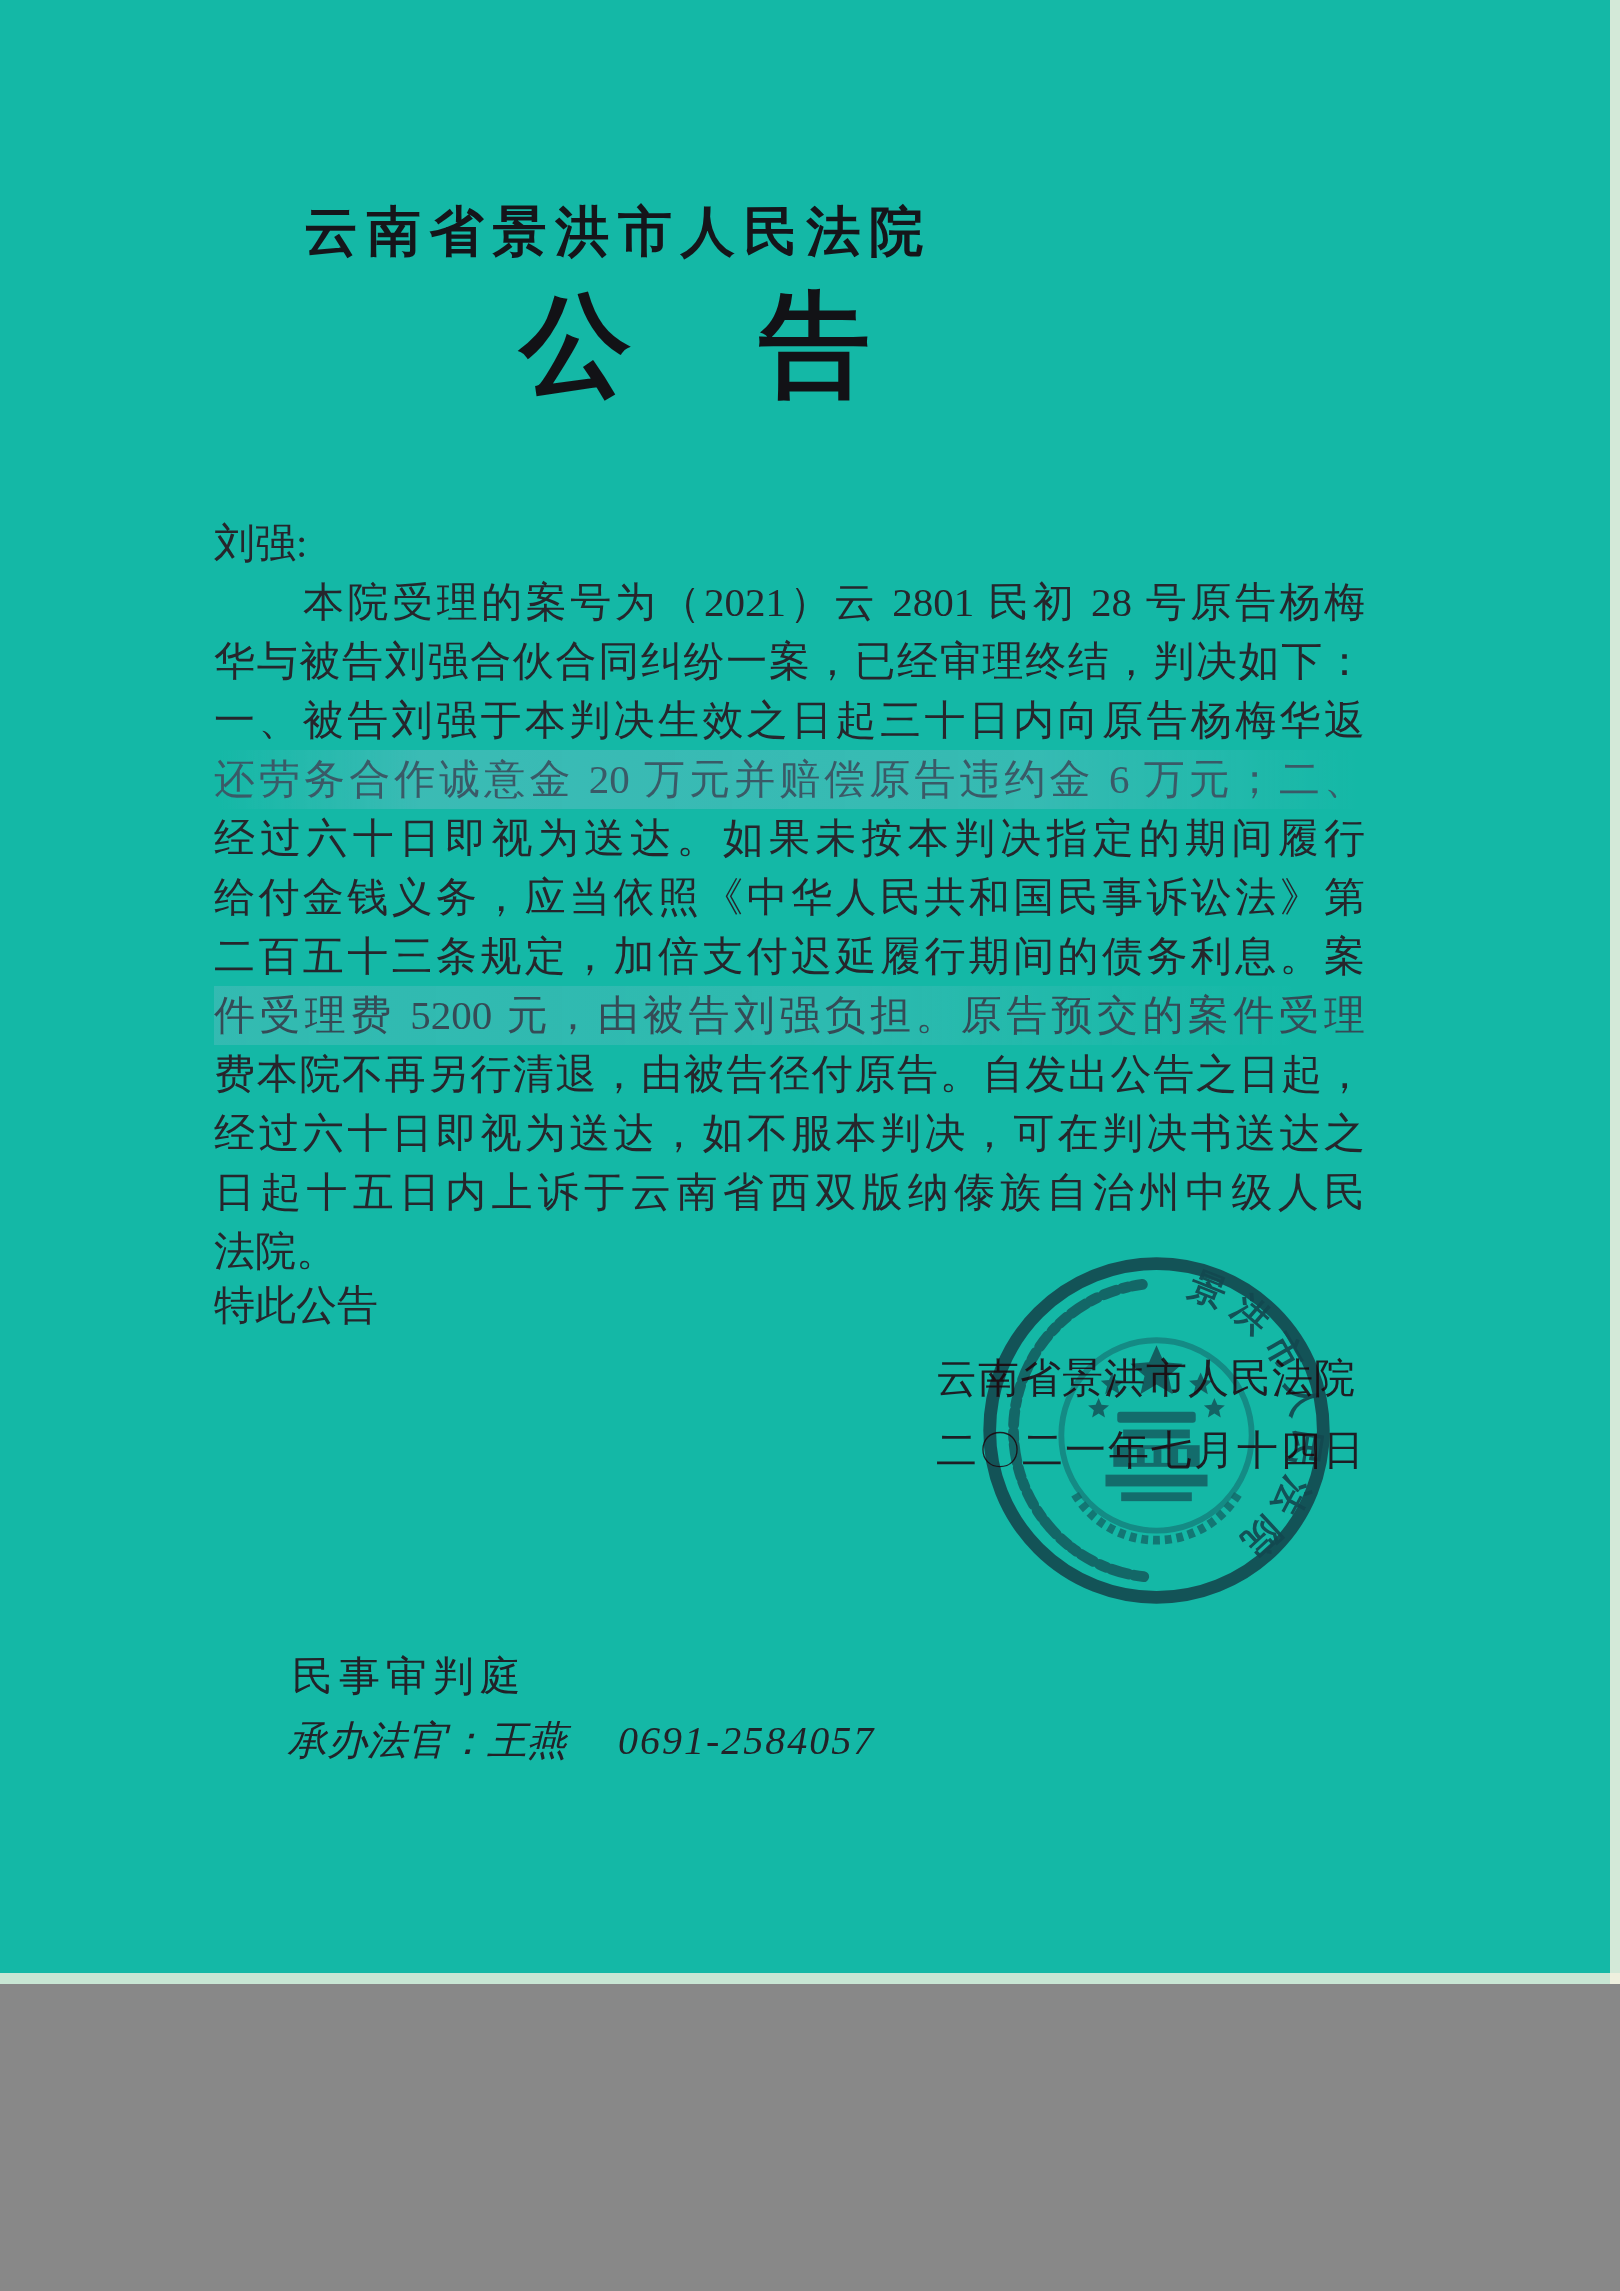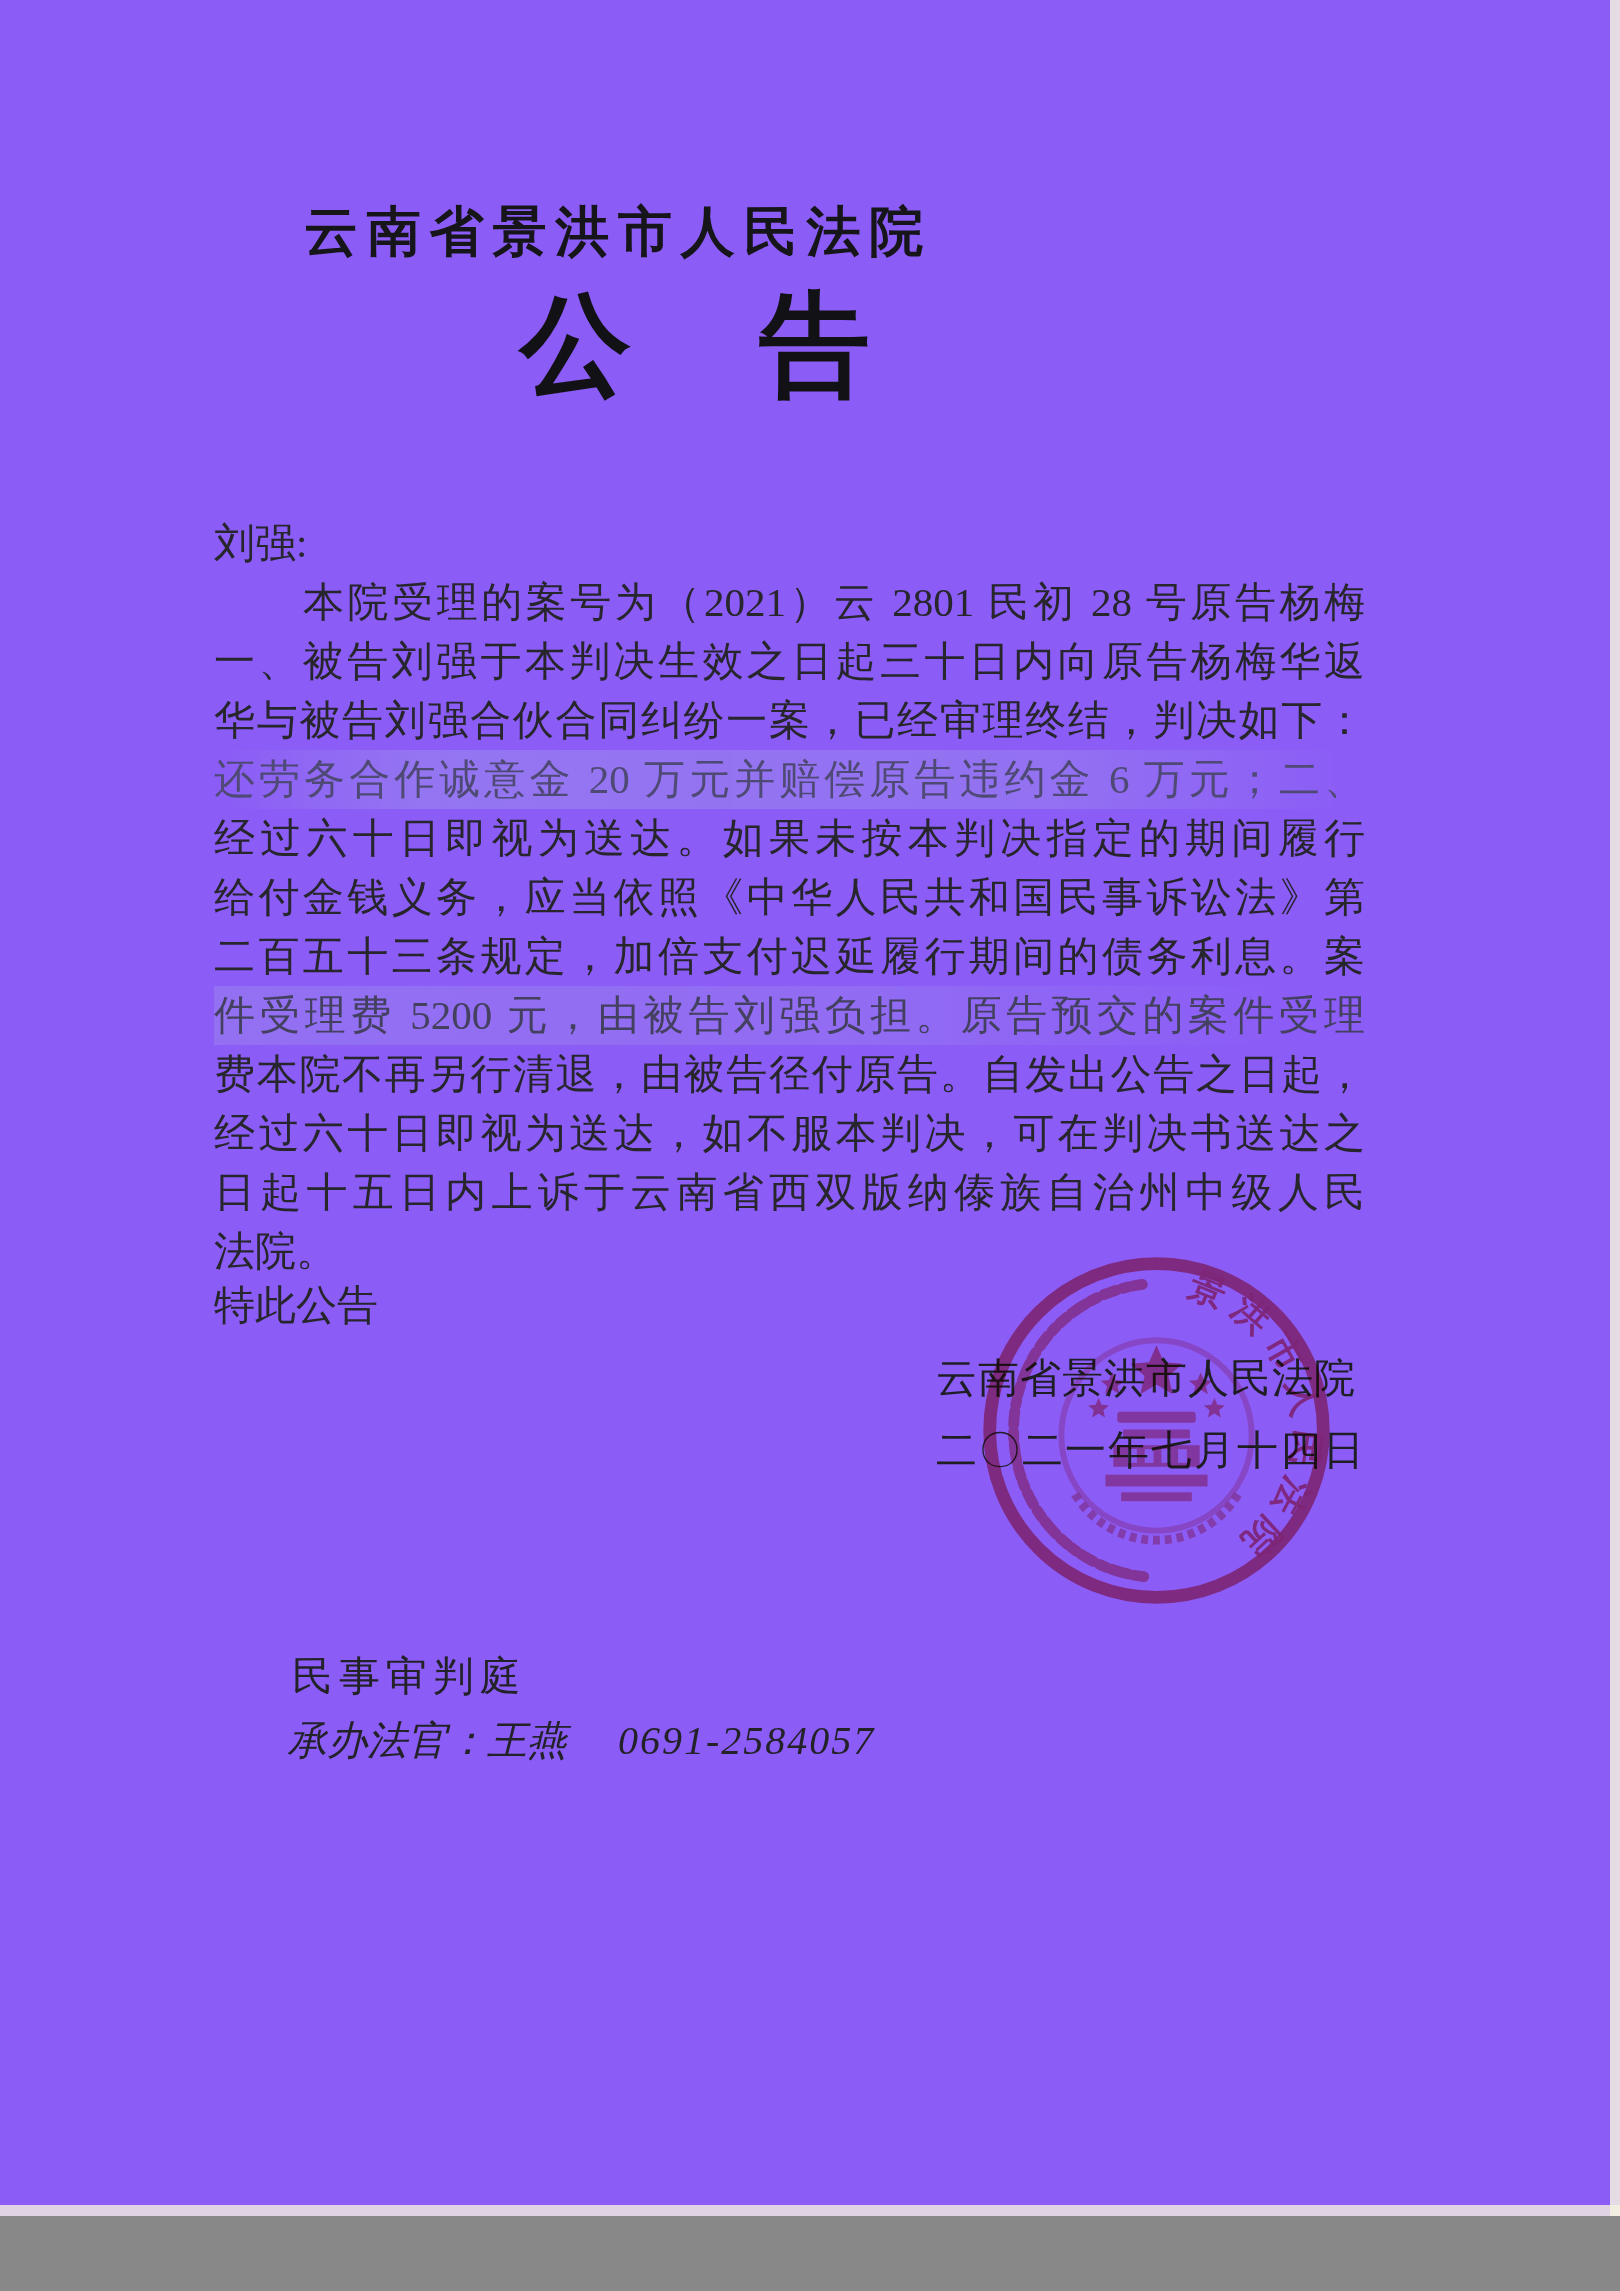--- a/index.html
+++ b/index.html
@@ -1,20 +1,20 @@
 <!DOCTYPE html>
 <html><head>
 <meta charset="utf-8">
 <style>
   html,body{margin:0;padding:0;background:#888;}
   .page{
     position:relative;
-    width:1620px;height:2216px;
+    width:1620px;height:1984px;
     margin:0 auto;
-    background:#8b5cf6;
+    background:#14b8a6;
     overflow:hidden;
     font-family:"Liberation Serif","DejaVu Serif",serif;
     color:#1c1c20;
   }
   
   .edge-right{position:absolute;right:0;top:0;width:9.8px;height:100%;background:#f5f1e0;opacity:.85;}
   .edge-bottom{position:absolute;left:0;bottom:0;width:100%;height:10.8px;background:#f5f1e0;opacity:.8;}
 
   .court-header{
     position:absolute;left:304px;top:196px;
@@ -72,22 +72,22 @@
 
 <div class="page">
 
   <div class="court-header">云南省景洪市人民法院</div>
 
   <div class="notice-title"><span class="gap">公</span><span>告</span></div>
 
   <div class="body-block">
     <div class="line start">刘强:</div>
     <div class="line just">　　本院受理的案号为（2021）云 2801 民初 28 号原告杨梅</div>
+    <div class="line just">华与被告刘强合伙合同纠纷一案，已经审理终结，判决如下：</div>
     <div class="line just">一、被告刘强于本判决生效之日起三十日内向原告杨梅华返</div>
-    <div class="line just">华与被告刘强合伙合同纠纷一案，已经审理终结，判决如下：</div>
     <div class="line just faded">还劳务合作诚意金 20 万元并赔偿原告违约金 6 万元；二、</div>
     <div class="line just">经过六十日即视为送达。如果未按本判决指定的期间履行</div>
     <div class="line just">给付金钱义务，应当依照《中华人民共和国民事诉讼法》第</div>
     <div class="line just">二百五十三条规定，加倍支付迟延履行期间的债务利息。案</div>
     <div class="line just faded2">件受理费 5200 元，由被告刘强负担。原告预交的案件受理</div>
     <div class="line just">费本院不再另行清退，由被告径付原告。自发出公告之日起，</div>
     <div class="line just">经过六十日即视为送达，如不服本判决，可在判决书送达之</div>
     <div class="line just">日起十五日内上诉于云南省西双版纳傣族自治州中级人民</div>
     <div class="line start">法院。</div>
   </div>

